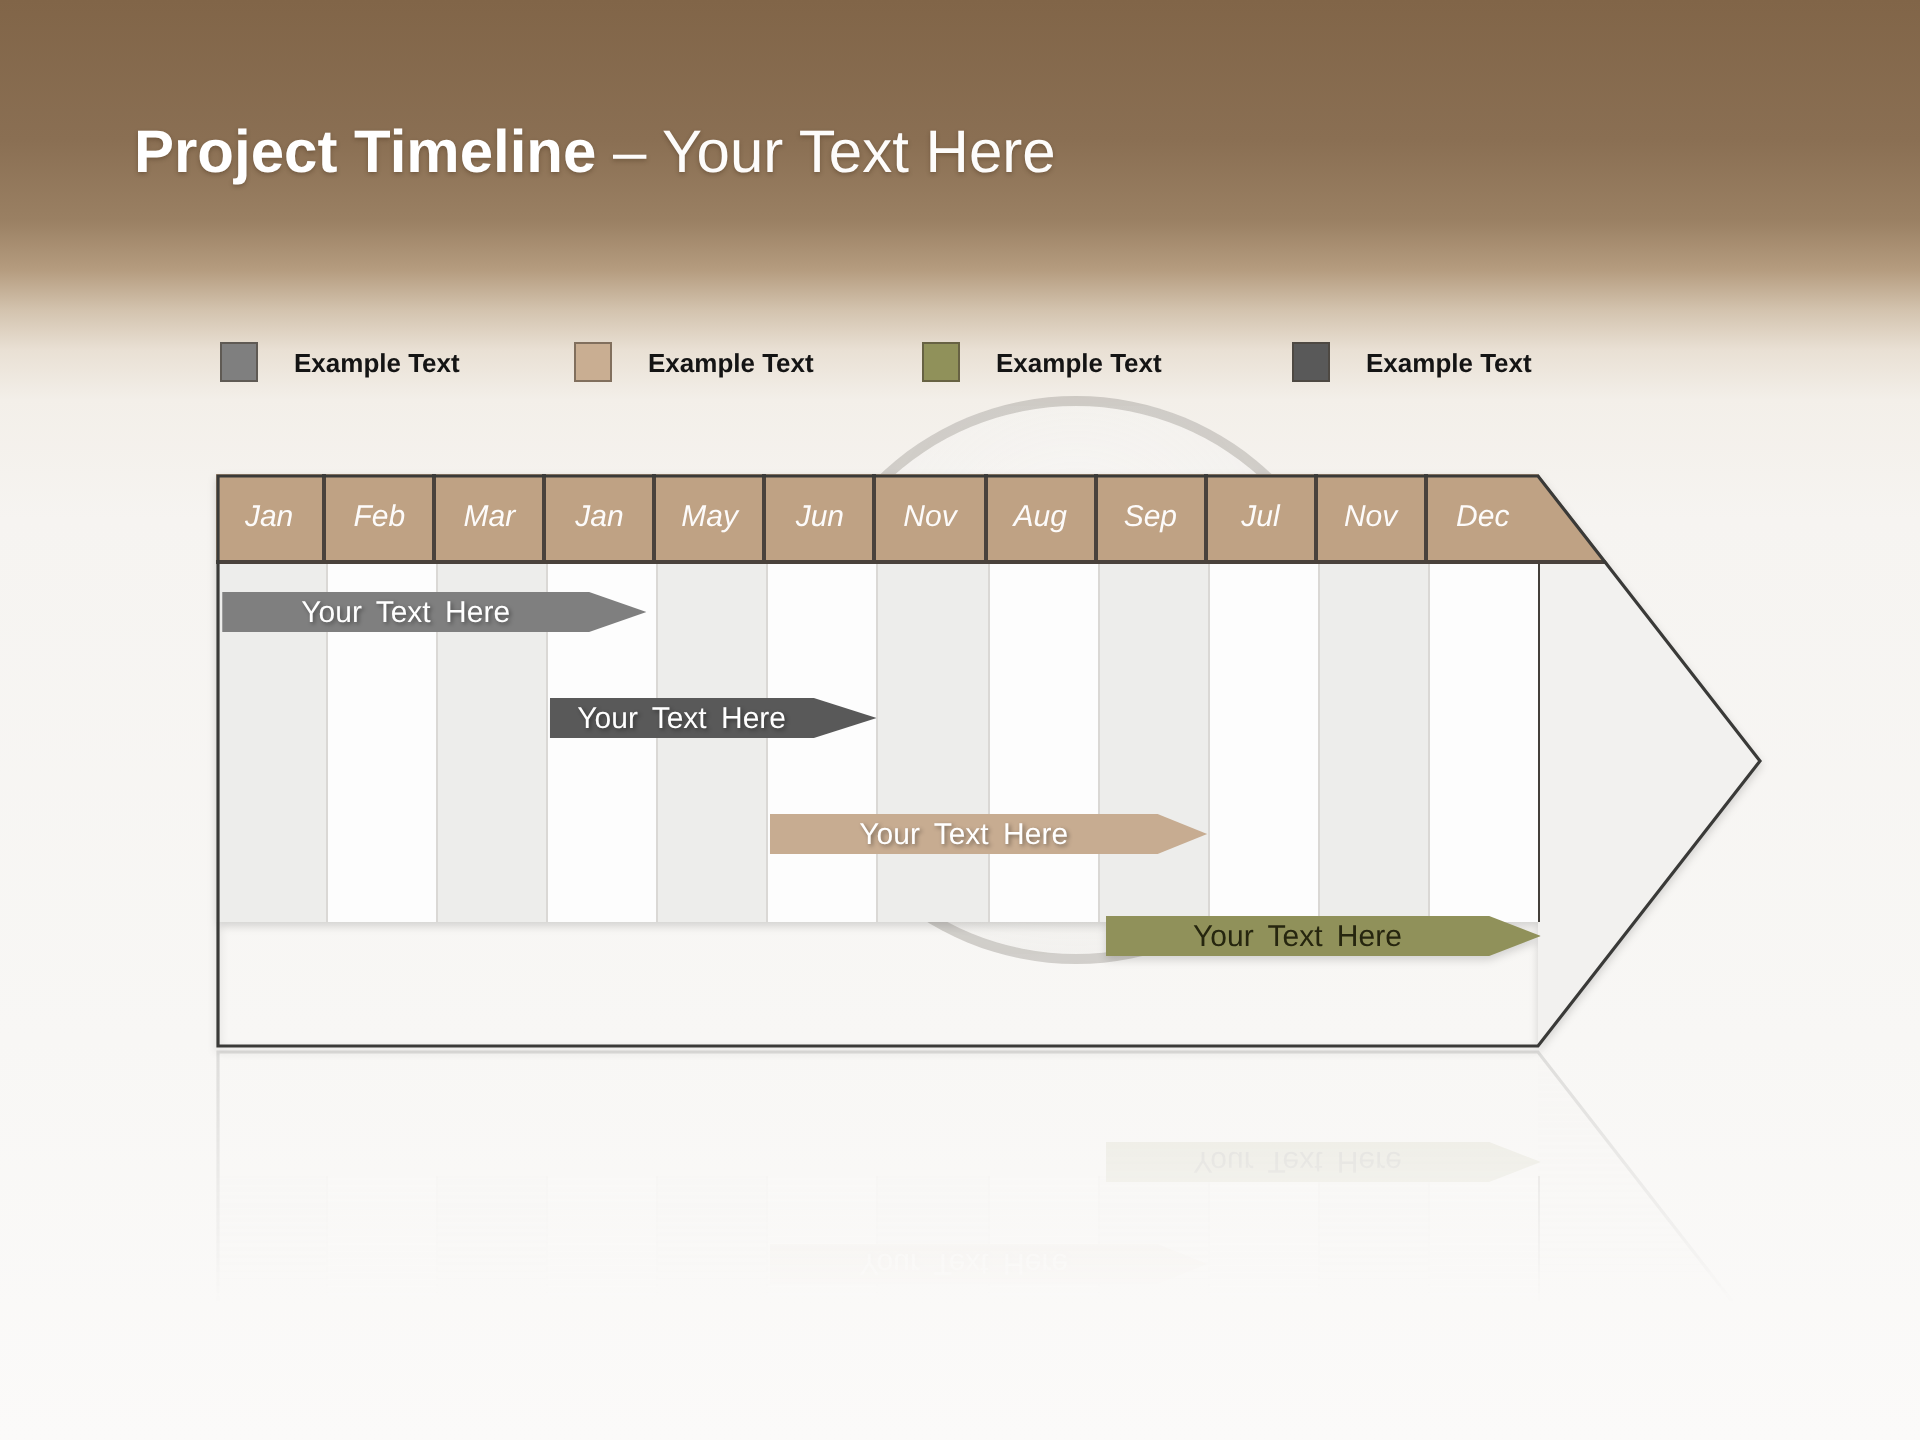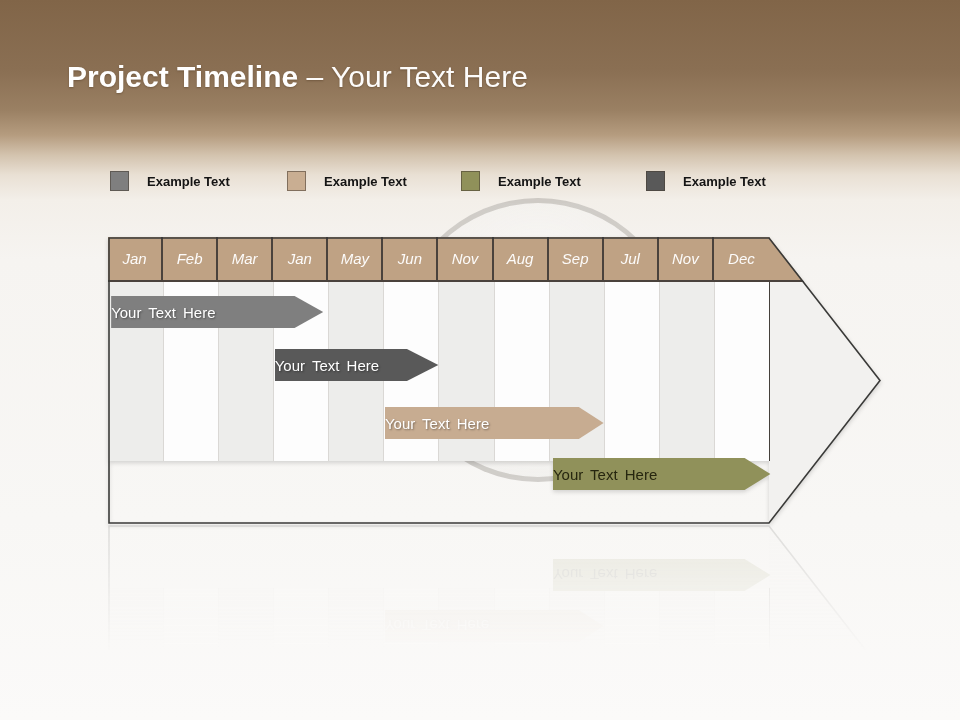--- a/index.html
+++ b/index.html
@@ -43,21 +43,21 @@
     position:absolute;left:0;top:0;width:774px;height:43px;background:#bfa284;
     border-bottom:2px solid #4a423c;box-sizing:content-box;display:flex;
   }
   .mcell{
     width:55.083px;box-sizing:border-box;display:flex;align-items:center;justify-content:center;
     color:rgba(255,255,255,.96);font-size:15px;border-right:2px solid #4a423c;
   }
   .mcell:last-child{border-right:none;}
   .outline-svg{position:absolute;left:0;top:0;pointer-events:none;}
   .bar{
-    position:absolute;height:32px;display:flex;align-items:center;justify-content:flex-start;
+    position:absolute;height:20px;display:flex;align-items:center;justify-content:center;
     font-size:15px;word-spacing:3px;white-space:nowrap;box-sizing:border-box;
     filter:drop-shadow(2px 3px 2px rgba(0,0,0,.30));
   }
   .reflection{
     position:absolute;left:108px;top:525px;width:774px;height:287px;overflow:hidden;
     opacity:.16;pointer-events:none;z-index:2;
     -webkit-mask-image:linear-gradient(to bottom,rgba(0,0,0,.85) 0%,rgba(0,0,0,0) 45%);
     mask-image:linear-gradient(to bottom,rgba(0,0,0,.85) 0%,rgba(0,0,0,0) 45%);
   }
 </style>

